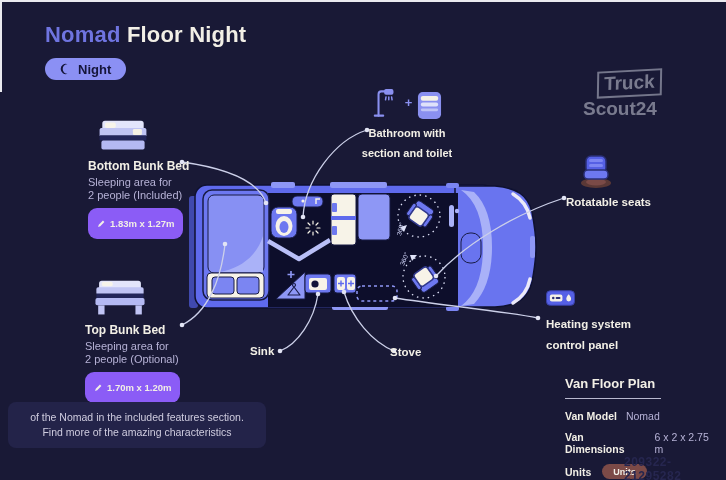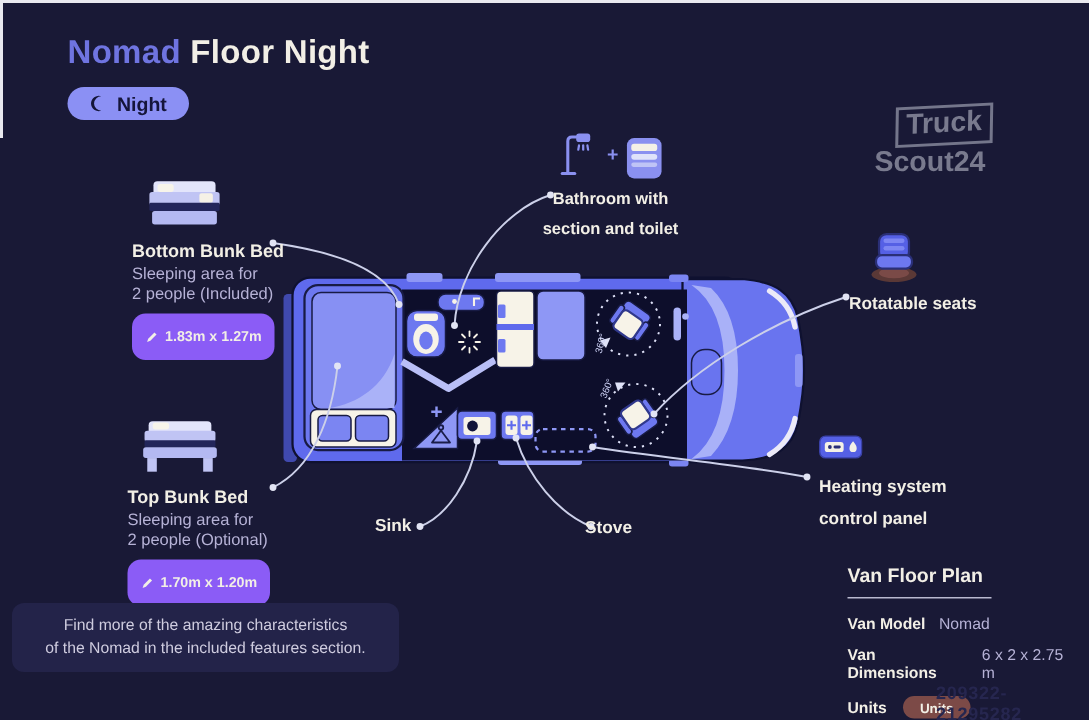--- a/index.html
+++ b/index.html
@@ -331,22 +331,22 @@
     <path d="M23.5,4 C25.4,6.2 26,7.4 26,9 a2.5,2.5 0 0 1 -5,0 C21,7.4 21.7,6 23.5,4 Z" fill="#f5f1e6"></path>
   </svg>
   <div class="c-title">Heating system</div>
   <div class="c-title">control panel</div>
 </div>
 
 <div class="abs sink-label">Sink</div>
 <div class="abs stove-label">Stove</div>
 
 <div class="abs note-box">
+  <div>of the Nomad in the included features section.</div>
   <div>Find more of the amazing characteristics</div>
-  <div>of the Nomad in the included features section.</div>
 </div>
 
 <div class="abs info-panel">
   <h3>Van Floor Plan</h3>
   <div class="rule"></div>
   <div class="info-row">
     <span class="lbl">Van Model</span>
     <span class="val">Nomad</span>
   </div>
   <div class="info-row">

